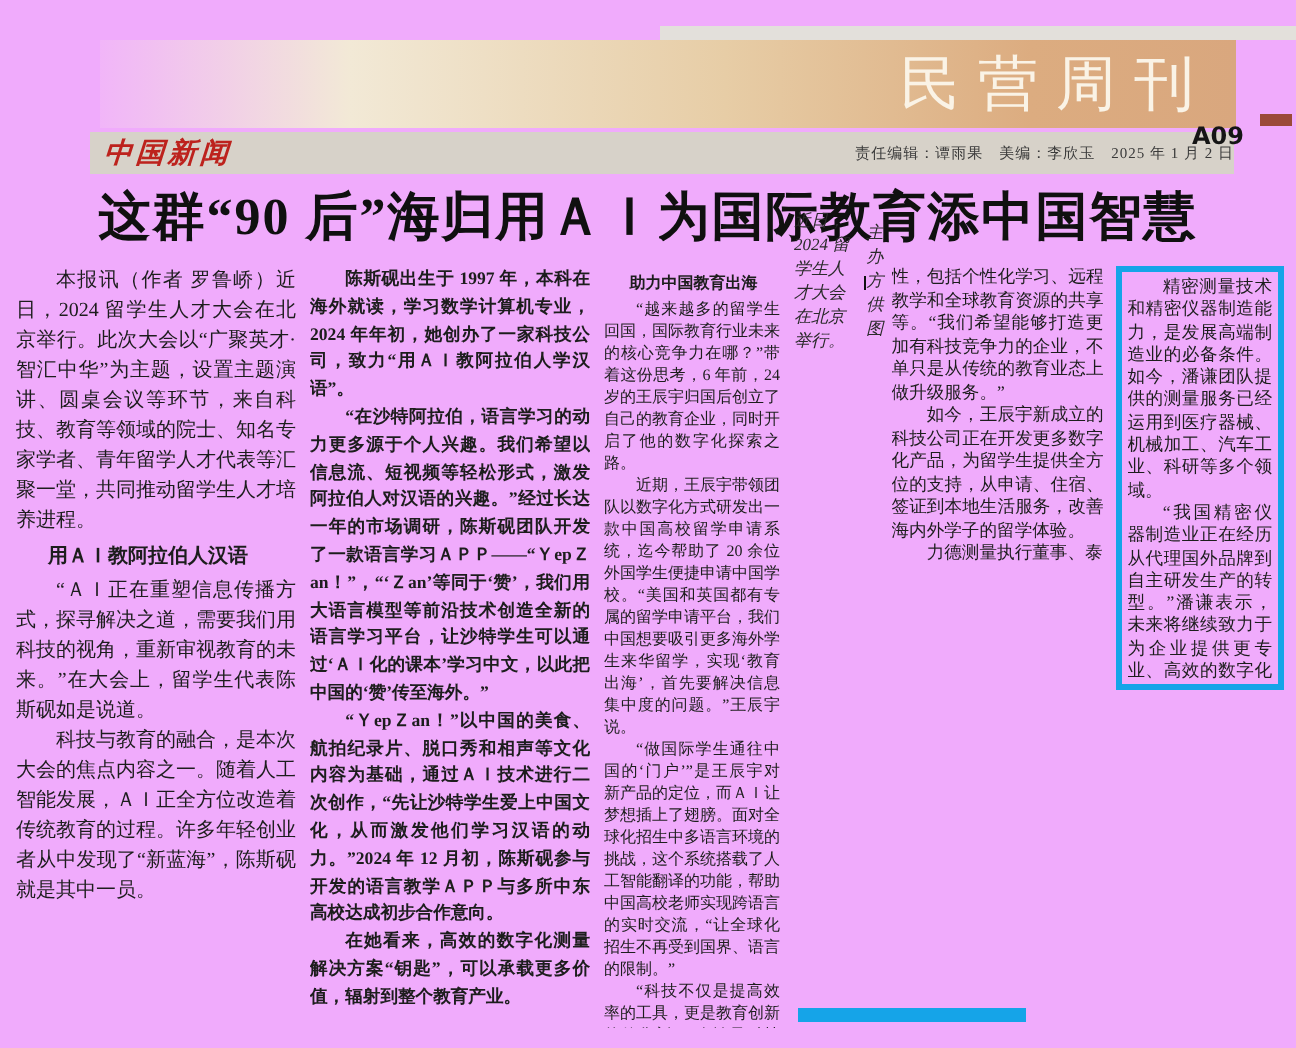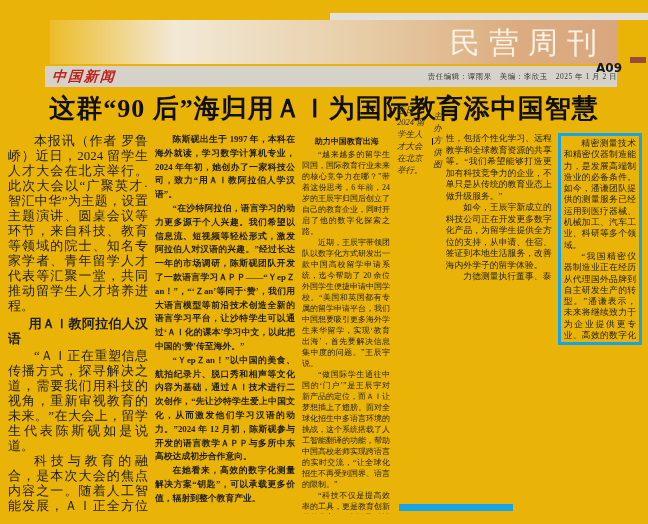--- a/index.html
+++ b/index.html
@@ -1,16 +1,16 @@
 <!DOCTYPE html>
 <html><head>
 <meta charset="utf-8">
 <style>
   html,body{margin:0;padding:0;background:#e9e7e3;}
-  .page{position:relative;width:648px;height:524px;background:#eab308;overflow:hidden;
+  .page{position:relative;width:648px;height:524px;background:#f0abfc;overflow:hidden;
         font-family:"Liberation Serif","DejaVu Serif",serif;color:#1d1d1d;}
 
   
   .top-strip{position:absolute;left:330px;top:13px;width:318px;height:7px;background:#e3e0db;}
   .band-tan{position:absolute;left:50px;top:20px;width:568px;height:44px;
             background:linear-gradient(90deg,rgba(246,240,228,.15) 0%,#f2e9d6 22%,#e7cda6 55%,#dcac80 82%,#d9a77e 100%);}
   .banner-text{display:block;text-align:right;padding-right:12px;line-height:46px;
                font-size:30px;letter-spacing:9px;color:#faf3e6;}
   .band-gray{position:absolute;left:45px;top:66px;width:572px;height:21px;background:#d7d2c9;
              display:flex;align-items:center;justify-content:space-between;}
@@ -24,21 +24,21 @@
   
   .headline{position:absolute;left:0;top:91px;width:100%;margin:0;text-align:center;
             font-size:26px;font-weight:600;letter-spacing:1px;color:#101010;}
 
   
   .body{position:absolute;left:8px;top:133px;right:6px;bottom:10px;display:flex;gap:7px;}
   .col{overflow:hidden;text-align:justify;}
   .col p{margin:0;}
   .col p.ind{text-indent:2em;}
   .col p.subhead{font-weight:700;text-indent:1.6em;margin:3px 0 2px;}
-  .col1{width:140px;font-size:13px;line-height:15px;}
+  .col1{width:140px;font-size:10px;line-height:15px;}
   .col2{width:140px;font-size:8.8px;line-height:13.8px;font-weight:bold;}
   .col3{width:88px;font-size:8px;line-height:11px;}
   .right{flex:1;display:flex;flex-direction:row;}
 
   
   .photo{position:relative;height:148px;overflow:hidden;
          background:linear-gradient(180deg,#f6eedf 0%,#eedfc6 30%,#e2cba6 48%,#b99878 60%,#6e5a4e 74%,#514540 100%);}
   .ph-lights{position:absolute;left:6%;right:6%;top:2px;height:32px;opacity:.95;
              background-image:radial-gradient(circle 1.3px at 4px 3px,#fffdf4 60%,rgba(255,255,255,0) 70%);
              background-size:17px 9px;}

